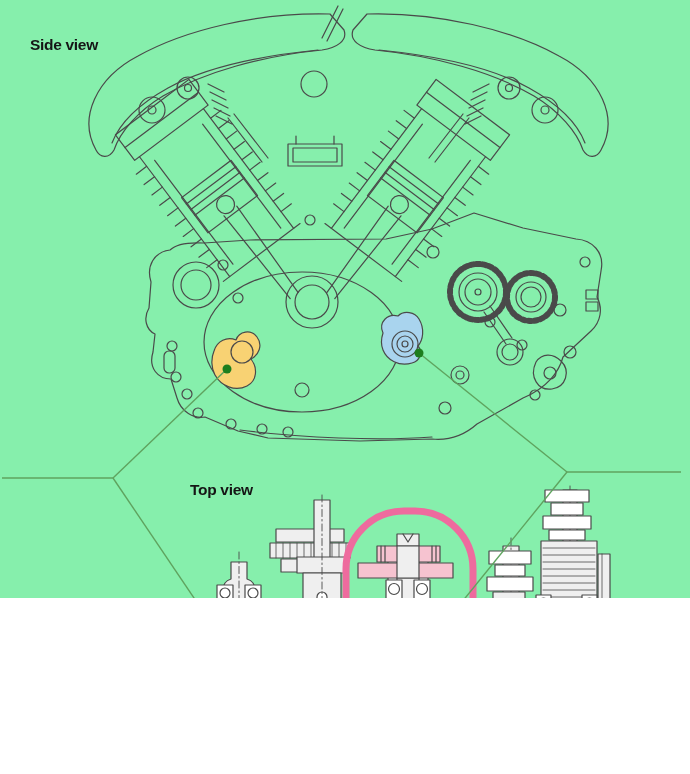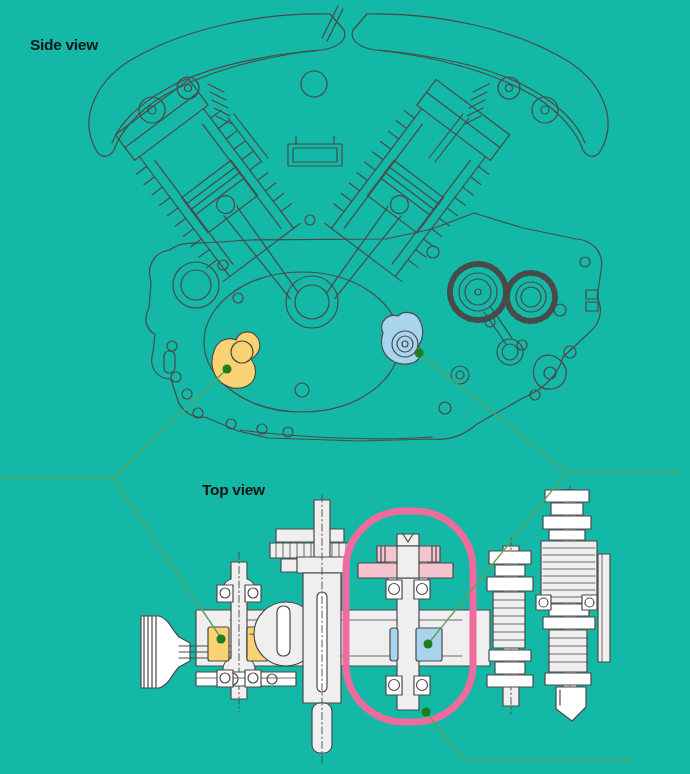--- a/index.html
+++ b/index.html
@@ -1,21 +1,21 @@
 <!DOCTYPE html>
 <html><head>
 <meta charset="utf-8">
 <style>
   html,body{margin:0;padding:0;background:#ffffff;}
-  .stage{position:relative;width:690px;height:774px;background:#14b8a6;overflow:hidden;
+  .stage{position:relative;width:690px;height:598px;background:#86efac;overflow:hidden;
          font-family:"Liberation Sans",sans-serif;}
   .view-label{position:absolute;font-weight:bold;font-size:15.5px;letter-spacing:-0.3px;
               color:#151515;white-space:nowrap;}
   .label-side{left:30px;top:36px;}
-  .label-top{left:202px;top:481px;}
+  .label-top{left:190px;top:481px;}
   svg{position:absolute;left:0;top:0;}
   .art{stroke:#4a4a4a;fill:none;stroke-width:1.2;stroke-linejoin:round;stroke-linecap:round;}
   .fillg{fill:#efefef;}
   .fillw{fill:#ffffff;}
   .hatch{stroke-width:0.8;}
   .dash{stroke-dasharray:7 3 1.5 3;stroke-width:0.9;}
   .teeth{stroke-width:6;stroke-dasharray:3.2 3;}
 </style>
 </head>
 <body>

